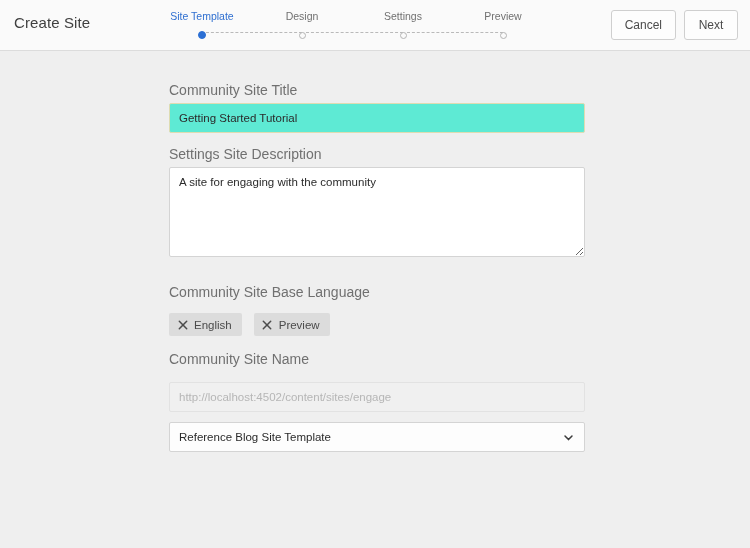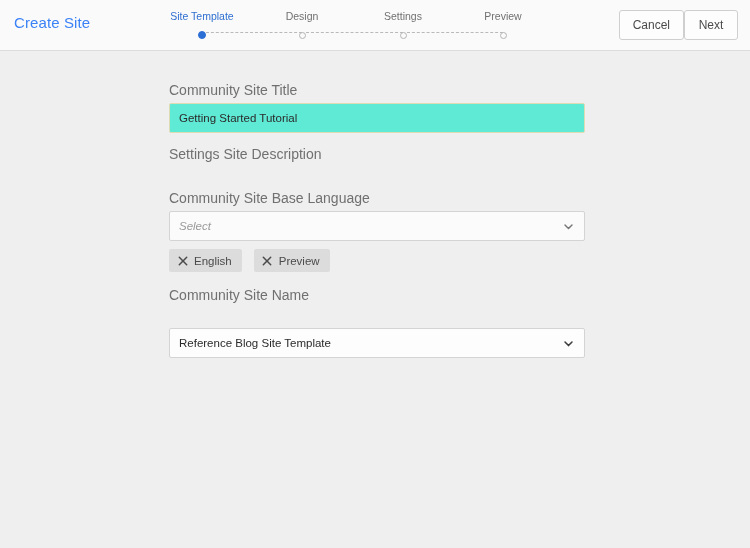--- a/index.html
+++ b/index.html
@@ -19,21 +19,21 @@
     background: #fafafa;
     border-bottom: 1px solid #dcdcdc;
     display: flex;
     align-items: center;
   }
   #page-title {
     position: absolute;
     left: 14px;
     top: 14px;
     font-size: 15px;
-    color: #3b82f6;
+    color: #404040;
     letter-spacing: .1px;
   }
 
   
   #stepper {
     position: absolute;
     left: 152px;
     top: 10px;
     width: 402px;
     height: 34px;
@@ -76,20 +76,21 @@
     height: 0;
     border-top: 1px dashed #b9b9b9;
   }
 
   
   #header-actions {
     position: absolute;
     right: 12px;
     top: 10px;
     display: flex;
+    gap: 8px;
   }
   .hdr-btn {
     height: 30px;
     min-width: 54px;
     padding: 0 13px;
     background: #fdfdfd;
     border: 1px solid #cfcfcf;
     border-radius: 3px;
     font-size: 12px;
     color: #4b4b4b;
@@ -299,37 +300,30 @@
 
     <div class="field">
       <label class="field-label">Community Site Title</label>
       <input class="txt-input autofill" type="text" value="Getting Started Tutorial" style="">
     </div>
 
     <div class="spacer-14"></div>
 
     <div class="field">
       <label class="field-label">Settings Site Description</label>
+      <textarea class="txt-area" style="">A site for engaging with the community</textarea>
     </div>
 
     <div class="spacer-10"></div>
 
 
     <div class="spacer-14"></div>
 
     <div class="field">
       <label class="field-label">Community Site Base Language</label>
-      <div class="sel-wrap">
-        <span class="sel-value placeholder">Select</span>
-        <span class="sel-chevron">
-          <svg width="13" height="13" viewBox="0 0 13 13">
-            <polyline points="3,5 6.5,8.6 10,5" fill="none" stroke="#767676" stroke-width="1.4" stroke-linecap="round" stroke-linejoin="round"></polyline>
-          </svg>
-        </span>
-      </div>
 
       <div class="chips">
         <span class="chip">
           <span class="chip-x">
             <svg width="10" height="10" viewBox="0 0 10 10">
               <line x1="1.3" y1="1.3" x2="8.7" y2="8.7" stroke="#4b4b4b" stroke-width="1.5" stroke-linecap="round"></line>
               <line x1="8.7" y1="1.3" x2="1.3" y2="8.7" stroke="#4b4b4b" stroke-width="1.5" stroke-linecap="round"></line>
             </svg>
           </span>
           <span>English</span>
@@ -348,20 +342,23 @@
     </div>
 
     <div class="spacer-16"></div>
 
     <div class="field">
       <label class="field-label">Community Site Name</label>
     </div>
 
     <div class="spacer-10"></div>
 
+    <div class="readonly-url">
+      <span>http://localhost:4502/content/sites/engage</span>
+    </div>
 
     <div class="spacer-10"></div>
 
     <div class="sel-wrap filled">
       <span class="sel-value">Reference Blog Site Template</span>
       <span class="sel-chevron">
         <svg width="13" height="13" viewBox="0 0 13 13">
           <polyline points="3,5 6.5,8.6 10,5" fill="none" stroke="#3d3d3d" stroke-width="1.5" stroke-linecap="round" stroke-linejoin="round"></polyline>
         </svg>
       </span>

